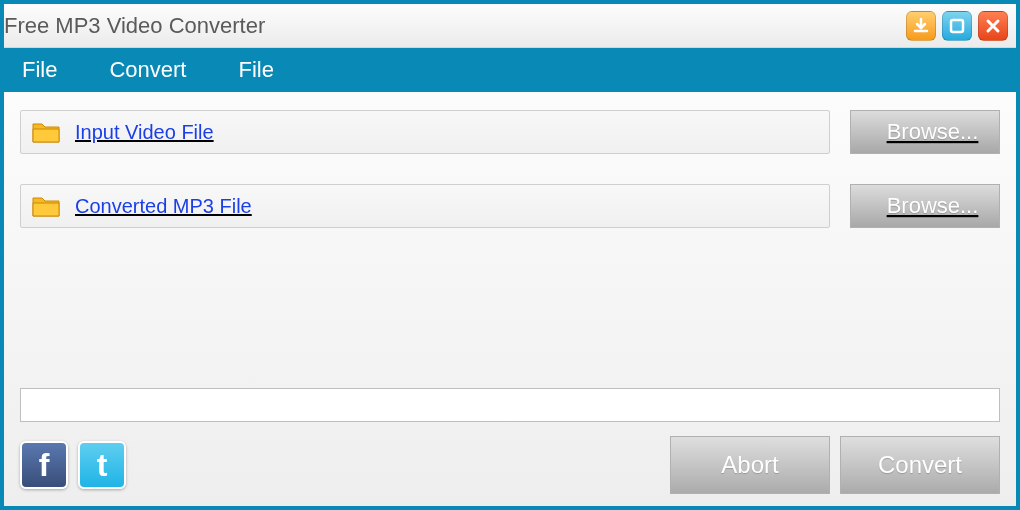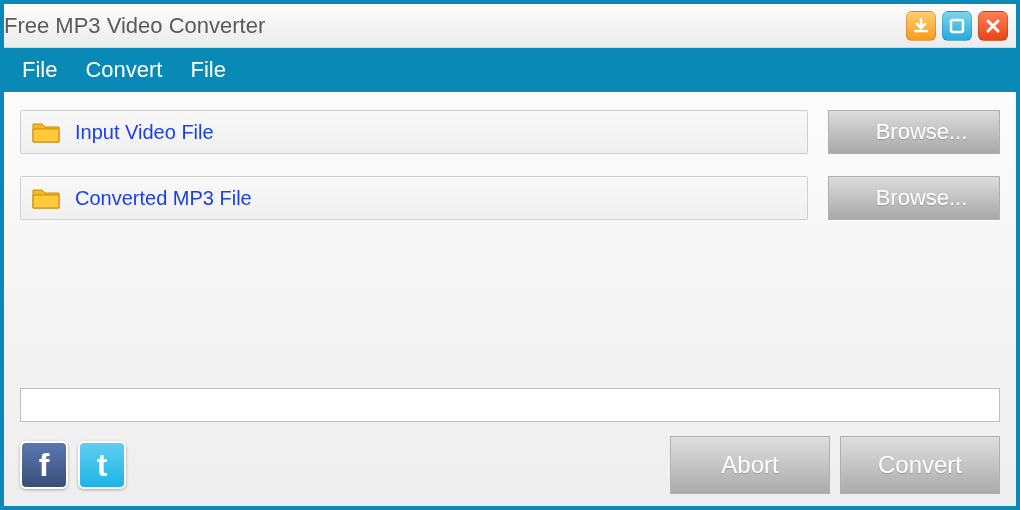--- a/index.html
+++ b/index.html
@@ -61,40 +61,41 @@
     }
     .title-btn.red {
       background: linear-gradient(to bottom, #ff7f52, #e8451b);
     }
     .menubar {
       height: 44px;
       background: #0989b5;
       display: flex;
       align-items: center;
       padding-left: 18px;
-      gap: 28px;
+      gap: 52px;
     }
     .menubar span {
       color: #ffffff;
       font-size: 22px;
       font-weight: 400;
       cursor: pointer;
     }
     .content {
       flex: 1;
       background: linear-gradient(to bottom, #fcfcfc, #eeeeee);
       padding: 18px 16px 12px 16px;
       display: flex;
       flex-direction: column;
     }
     .file-row {
       display: flex;
       align-items: center;
       gap: 20px;
-      margin-bottom: 22px;
+      margin-bottom: 30px;
+      text-decoration: underline;
     }
     .file-field {
       flex: 1;
       height: 44px;
       border: 1px solid #cfcfcf;
       border-radius: 2px;
       background: linear-gradient(to bottom, #f8f8f8, #f0f0f0);
       display: flex;
       align-items: center;
       padding-left: 10px;
@@ -103,21 +104,21 @@
     .folder-icon {
       width: 30px;
       height: 24px;
       flex-shrink: 0;
     }
     .file-label {
       color: #1a3ee8;
       font-size: 20px;
     }
     .browse-btn {
-      width: 172px;
+      width: 150px;
       height: 44px;
       background: linear-gradient(to bottom, #dcdcdc 0%, #c2c2c2 50%, #a8a8a8 100%);
       border: 1px solid #b0b0b0;
       color: #ffffff;
       font-size: 22px;
       display: flex;
       align-items: center;
       justify-content: center;
       cursor: pointer;
       text-shadow: 0 1px 1px rgba(0,0,0,0.2);

